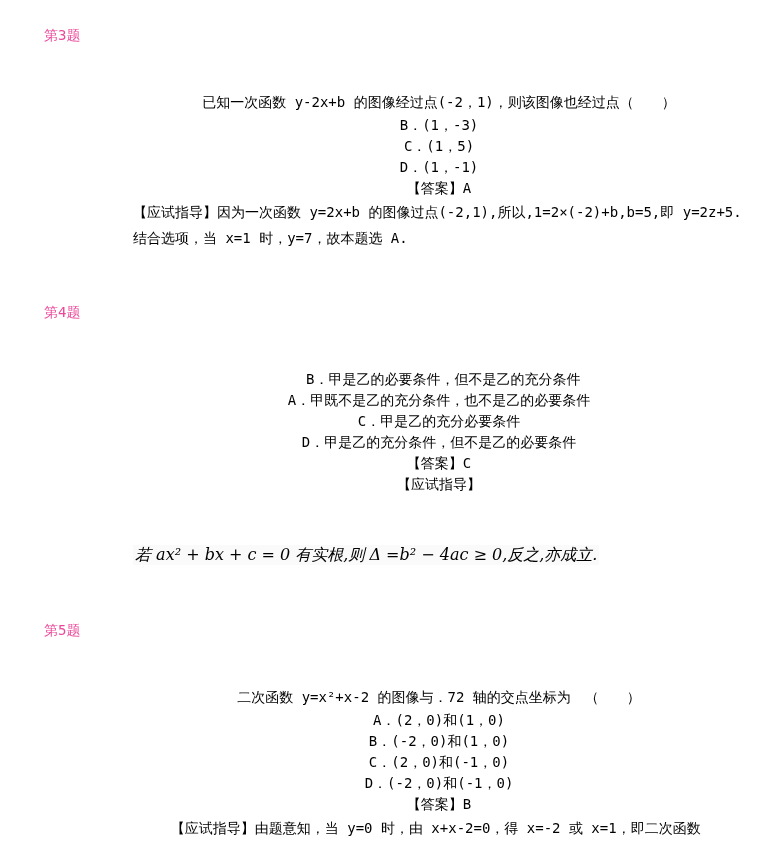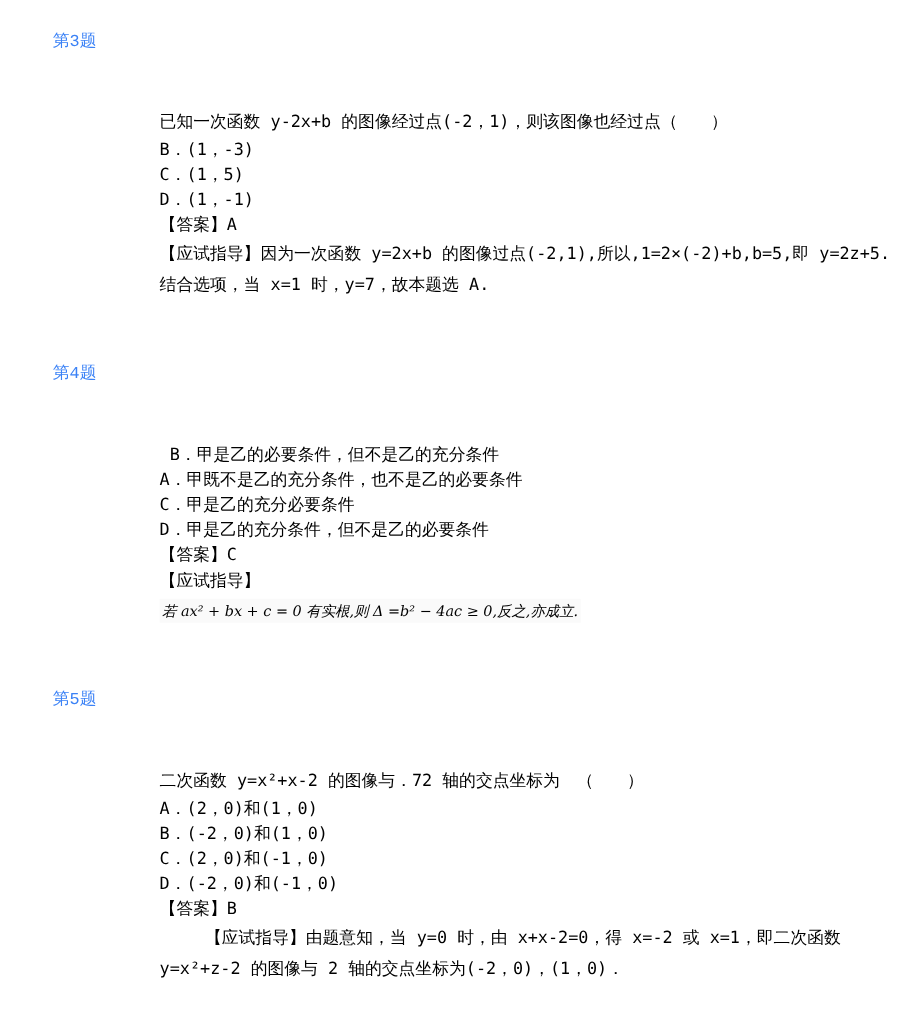--- a/index.html
+++ b/index.html
@@ -21,60 +21,61 @@
     background: #ffffff;
     box-sizing: border-box;
   }
   .question {
     margin: 0;
   }
   .q-label {
     margin: 0 0 0 44px;
     font-size: 14px;
     font-weight: normal;
-    color: #3b82f6;
+    color: #ec4899;
     line-height: 16px;
-    font-family: Liberation Mono, monospace;
   }
   .q1 .q-label { padding-top: 27px; }
   .q2 .q-label { padding-top: 53px; }
   .q3 .q-label { padding-top: 57px; }
   .q-body {
     margin-left: 133px;
     margin-right: 30px;
     width: 612px;
     margin-top: 49px;
   }
   .line {
     margin: 0;
     line-height: 21px;
     white-space: pre-wrap;
+    text-align: center;
   }
   .stem {
     margin-bottom: 2px;
   }
   .guidance {
     margin: 0;
     line-height: 26px;
     white-space: normal;
   }
   .guidance-indent {
     text-indent: 2.7em;
   }
   .formula {
     margin: 4px 0 0 0;
     line-height: 20px;
   }
   .formula span {
     display: inline-block;
     font-family: "DejaVu Serif", "Liberation Serif", serif;
     font-style: italic;
-    font-size: 12px;
+    font-size: 16px;
     background: #fafafa;
     padding: 0 2px;
+    margin-top: 46px;
   }
 </style>
 </head>
 <body>
 
 <div class="page">
 
   <section class="question q1">
     <h2 class="q-label">第3题</h2>
     <div class="q-body">

